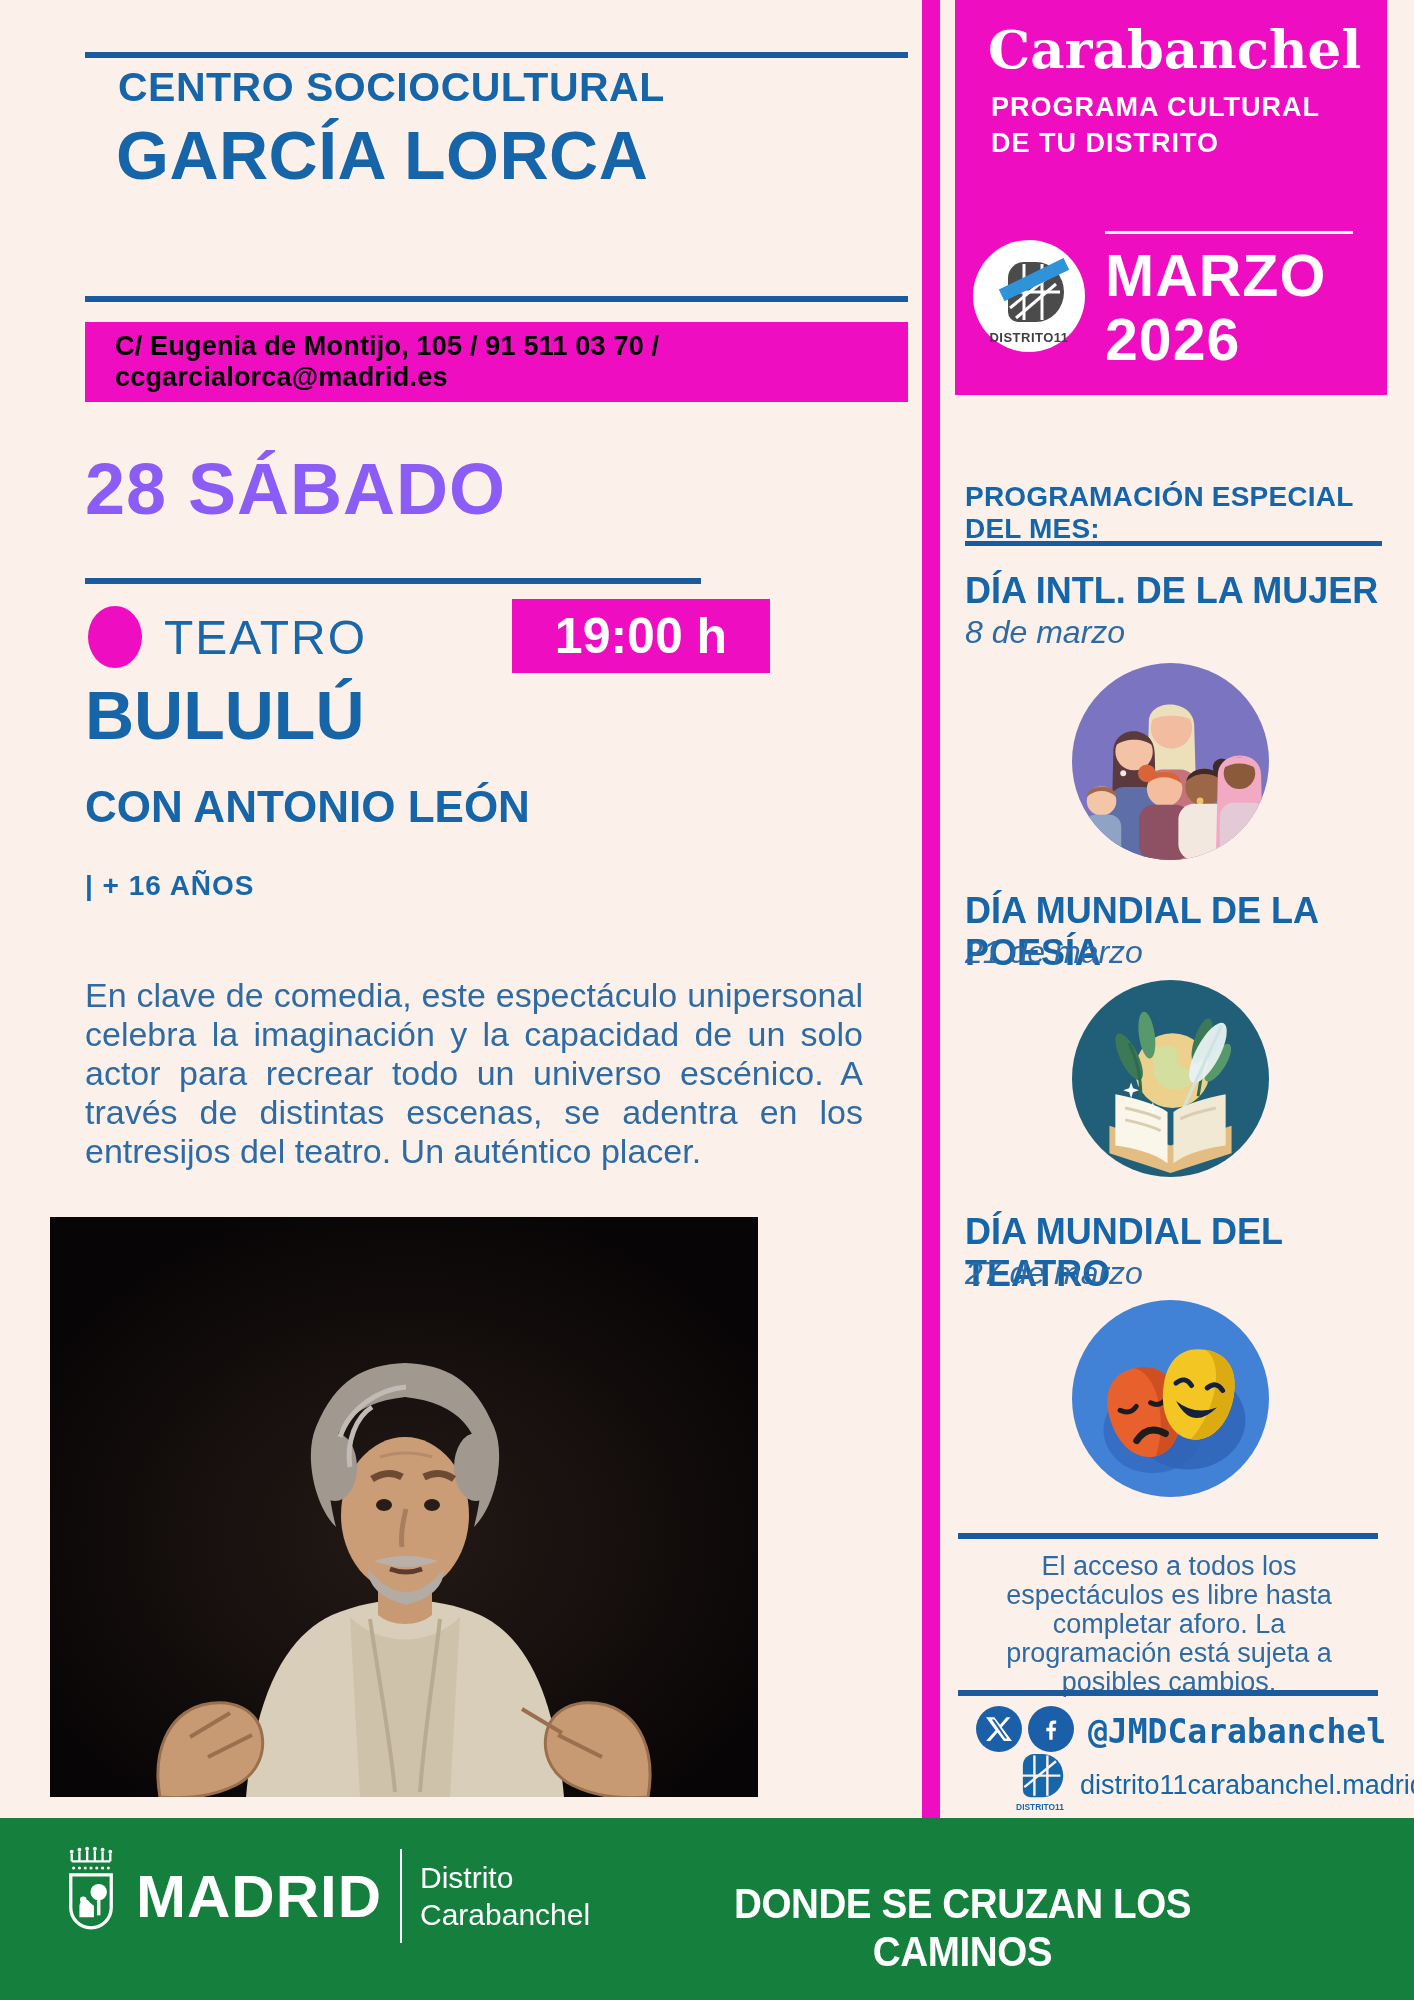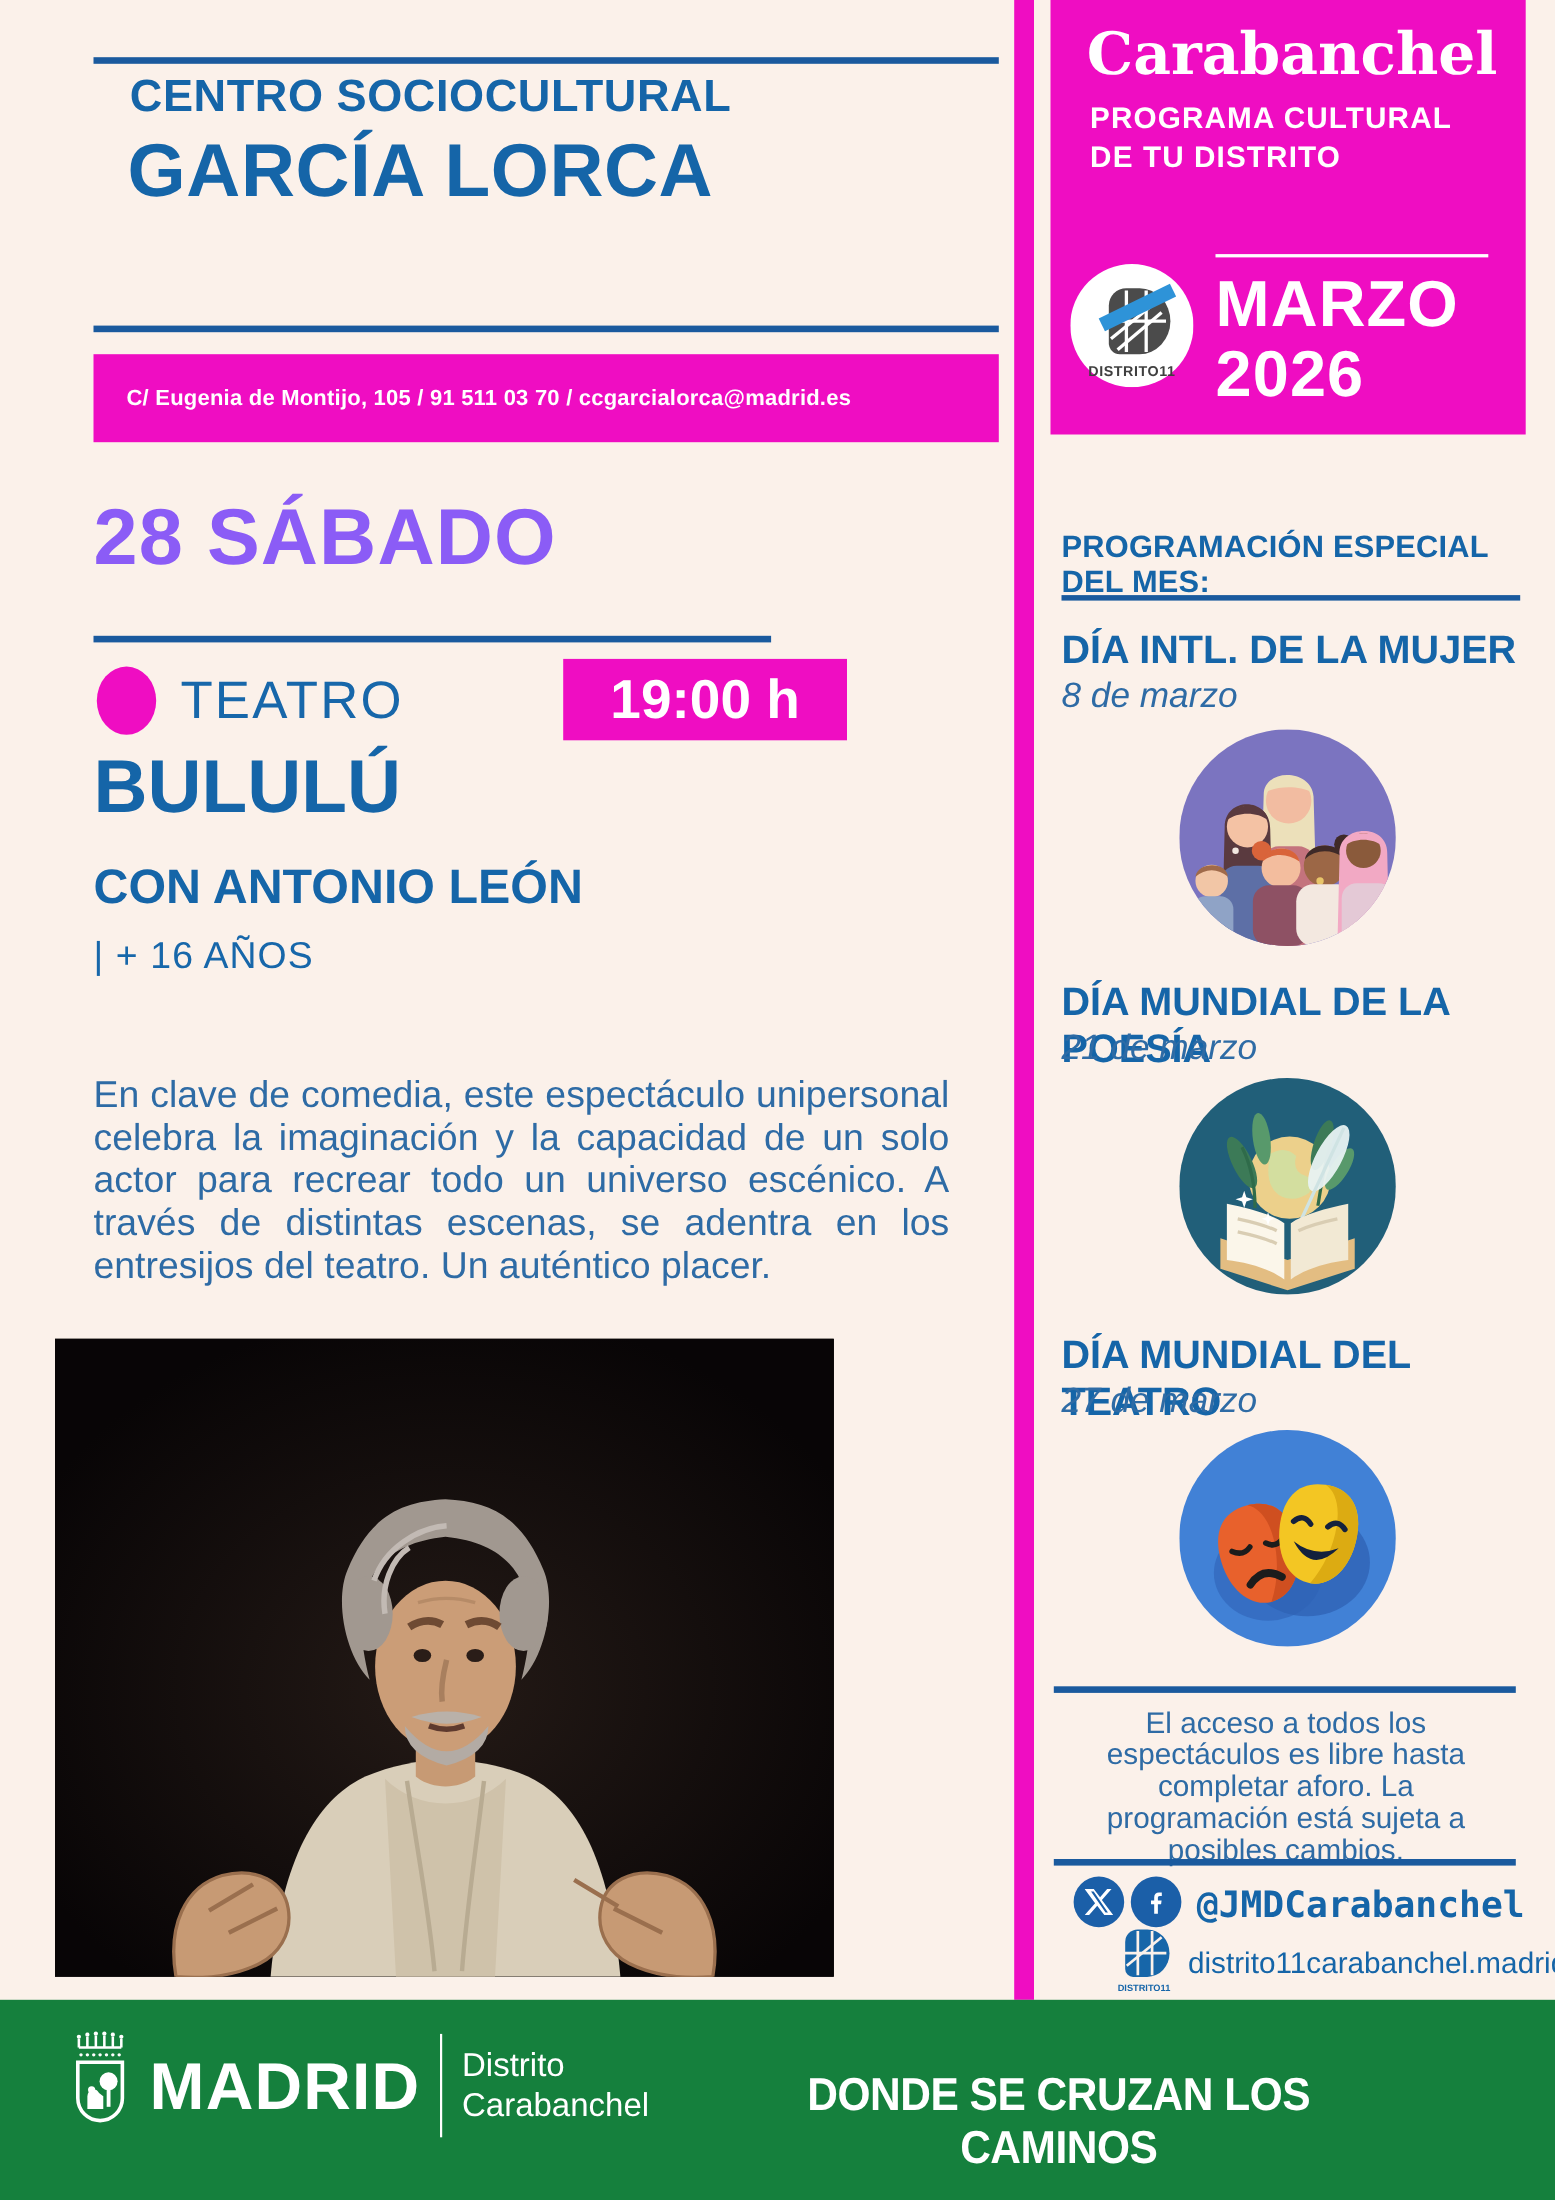--- a/index.html
+++ b/index.html
@@ -6,29 +6,29 @@
   .poster{
     position:relative;width:1414px;height:2000px;overflow:hidden;
     background:#fbf1ea;font-family:"Liberation Sans",sans-serif;
   }
   .abs{position:absolute;}
   
   .rule{position:absolute;background:#1a5a9e;height:6px;}
   .h-centro{position:absolute;left:118px;top:64px;font-size:41px;font-weight:700;color:#1565a8;letter-spacing:.5px;}
   .h-garcia{position:absolute;left:116px;top:116px;font-size:68px;font-weight:700;color:#1565a8;letter-spacing:.5px;}
   .address-bar{position:absolute;left:85px;top:322px;width:823px;height:80px;background:#ef0dc2;display:flex;align-items:center;}
-  .address-bar span{color:#ffffff;font-size:20px;font-weight:700;padding-left:30px;letter-spacing:.2px;}
+  .address-bar span{color:#000000;font-size:27px;font-weight:700;padding-left:30px;letter-spacing:.2px;}
   .h-date{position:absolute;left:85px;top:448px;font-size:72px;font-weight:700;color:#8b5cf6;letter-spacing:1px;}
   .cat-dot{position:absolute;left:88px;top:606px;width:54px;height:62px;border-radius:50%;background:#ef0dc2;}
   .cat-label{position:absolute;left:164px;top:610px;font-size:48px;font-weight:500;color:#1767aa;letter-spacing:2px;}
   .time-box{position:absolute;left:512px;top:599px;width:258px;height:74px;background:#ef0dc2;display:flex;align-items:center;justify-content:center;}
   .time-box span{color:#fff;font-size:50px;font-weight:700;}
   .h-show{position:absolute;left:85px;top:676px;font-size:68px;font-weight:700;color:#1565a8;}
   .h-sub{position:absolute;left:85px;top:782px;font-size:44px;font-weight:700;color:#1565a8;}
-  .h-age{position:absolute;left:85px;top:850px;font-size:34px;font-weight:400;color:#1767aa;letter-spacing:1px;}
+  .h-age{position:absolute;left:85px;top:870px;font-size:28px;font-weight:700;color:#1767aa;letter-spacing:1px;}
   .desc{position:absolute;left:85px;top:942px;width:778px;font-size:34px;line-height:39px;color:#2e6ba5;text-align:justify;}
   .photo{position:absolute;left:50px;top:1217px;width:708px;height:580px;background:#070505;}
   
   .stripe{position:absolute;left:922px;top:0;width:18px;height:1818px;background:#ef0dc2;}
   
   .brand-box{position:absolute;left:955px;top:0;width:432px;height:395px;background:#ef0dc2;}
   .brand{position:absolute;left:33px;top:18px;font-family:"DejaVu Serif",serif;font-weight:700;font-size:53px;color:#fff;}
   .brand-sub{position:absolute;left:36px;font-size:27px;font-weight:700;color:#fff;letter-spacing:1px;}
   .white-rule{position:absolute;left:150px;top:231px;width:248px;height:3px;background:#fff;}
   .month{position:absolute;left:150px;top:242px;font-size:59px;font-weight:700;color:#fff;letter-spacing:1px;}

